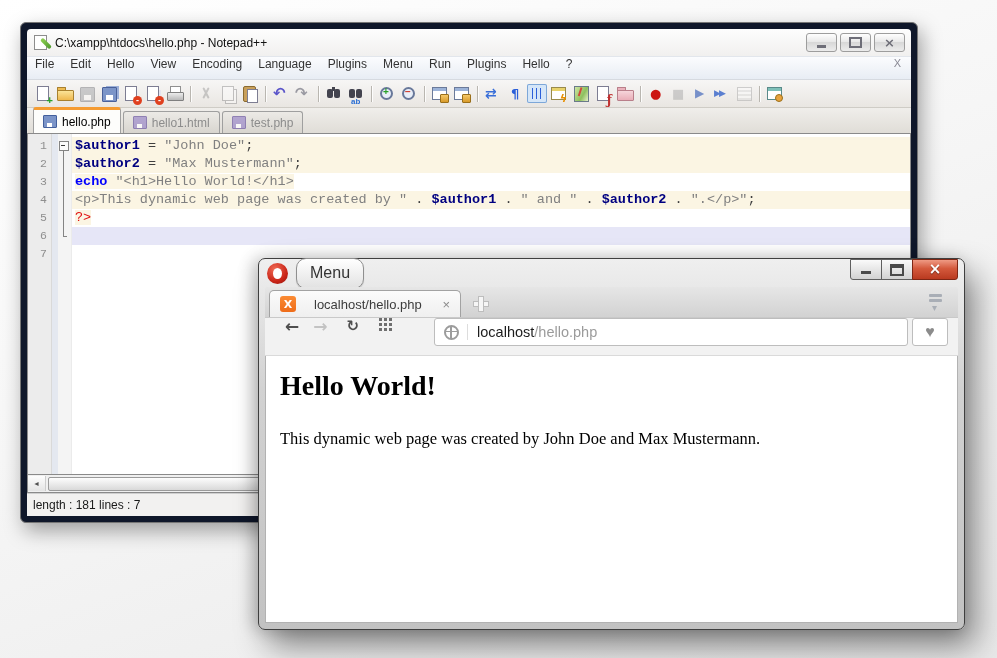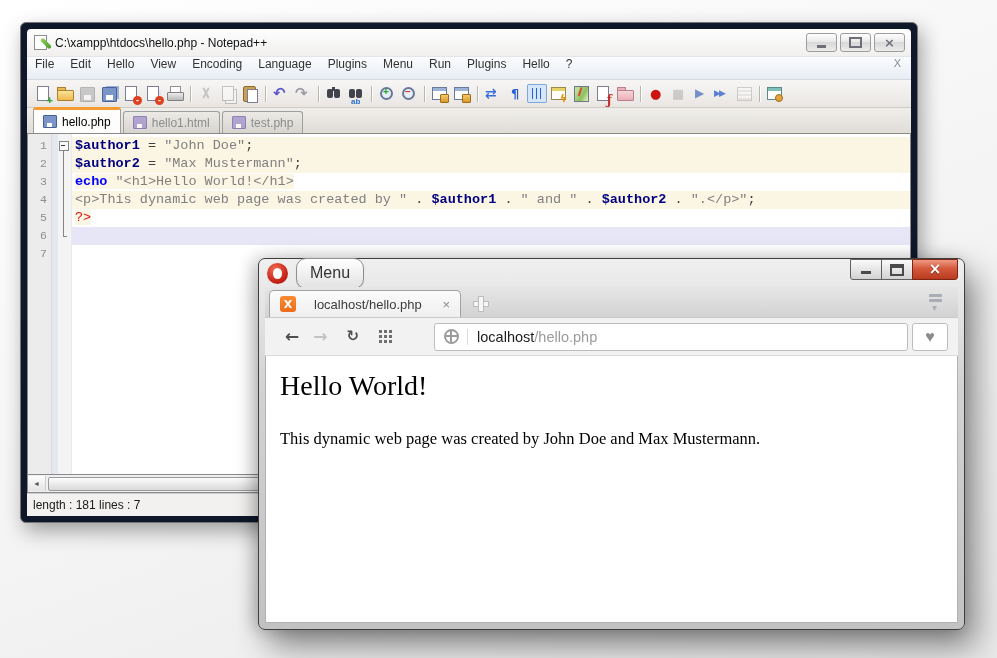--- a/index.html
+++ b/index.html
@@ -161,21 +161,21 @@
   .favicon::before{content:"X"}
   .op-tab-title{white-space:nowrap;overflow:hidden}
   .op-tab-close{margin-left:auto;color:#8a8a8a;font-size:13px}
   .op-tab-close::before{content:"×"}
   .op-newtab{width:16px;height:16px;position:relative;margin:0 0 5px 12px}
   .op-newtab::before{content:"";position:absolute;left:0;top:5px;width:14px;height:4px;background:#f6f6f6;border:1px solid #bdbdbd}
   .op-newtab::after{content:"";position:absolute;left:5px;top:0;width:4px;height:14px;background:#f6f6f6;border:1px solid #bdbdbd}
   .op-tabmenu{position:absolute;right:14px;top:6px;width:16px;height:18px}
   .op-tabmenu::before{content:"";position:absolute;left:1px;top:1px;width:13px;height:3px;background:#a9aeb6;border-radius:1px;box-shadow:0 5px 0 #a9aeb6}
   .op-tabmenu::after{content:"▾";position:absolute;left:4px;top:7px;color:#a9aeb6;font:10px/16px "DejaVu Sans",sans-serif}
-  .op-toolbar{height:37px;flex:0 0 auto;display:flex;align-items:center;background:#f2f2f2;
+  .op-toolbar{height:37px;flex:0 0 auto;display:flex;align-items:flex-start;background:#f2f2f2;
     border-top:1px solid #c9c9c9;border-bottom:1px solid #dadada;padding:0 10px 0 20px}
   .nav-ic{font:bold 17px/17px "DejaVu Sans",sans-serif;color:#4f4f4f}
   .nav-back::before{content:"←"}
   .nav-fwd{color:#c3c3c3;margin-left:14px}
   .nav-fwd::before{content:"→"}
   .nav-reload{margin-left:19px;font-size:15px}
   .nav-reload::before{content:"↻"}
   .dial{width:13px;height:13px;margin-left:20px;position:relative}
   .dial::before{content:"";position:absolute;left:0;top:0;width:3px;height:3px;background:#6f6f6f;
     box-shadow:5px 0 0 #6f6f6f,10px 0 0 #6f6f6f,0 5px 0 #6f6f6f,5px 5px 0 #6f6f6f,10px 5px 0 #6f6f6f,0 10px 0 #6f6f6f,5px 10px 0 #6f6f6f,10px 10px 0 #6f6f6f}
@@ -186,21 +186,21 @@
   .globe::after{content:"";position:absolute;left:4px;top:0;bottom:0;width:1.5px;background:#9c9c9c}
   .url-sep{width:1px;height:16px;background:#ddd;margin:0 9px 0 8px}
   .url-host{color:#1c1c1c}
   .url-path{color:#9b9b9b}
   .heart-box{width:34px;height:26px;margin-left:4px;background:#fff;border:1px solid #bdbdbd;border-radius:3px;
     display:flex;align-items:center;justify-content:center;flex:0 0 auto}
   .heart-ic{color:#8b8b8b;font-size:16px;line-height:16px}
   .heart-ic::before{content:"♥"}
   .op-content{flex:1 1 auto;background:#fff;border:1px solid #b2b2b2;border-top:none;overflow:hidden;
     font-family:"Liberation Serif","DejaVu Serif",serif;color:#000}
-  .op-content h1{font-size:28px;font-weight:normal;margin:14px 0 0 14px}
+  .op-content h1{font-size:28px;font-weight:bold;margin:14px 0 0 14px}
   .op-content p{font-size:16.5px;margin:27px 0 0 14px}
 </style>
 </head>
 <body>
 
 <section class="win" id="npp">
   <div class="npp-title">
     <span class="npp-ico"></span>
     <span class="npp-title-text">C:\xampp\htdocs\hello.php - Notepad++</span>
     <span class="caps">

